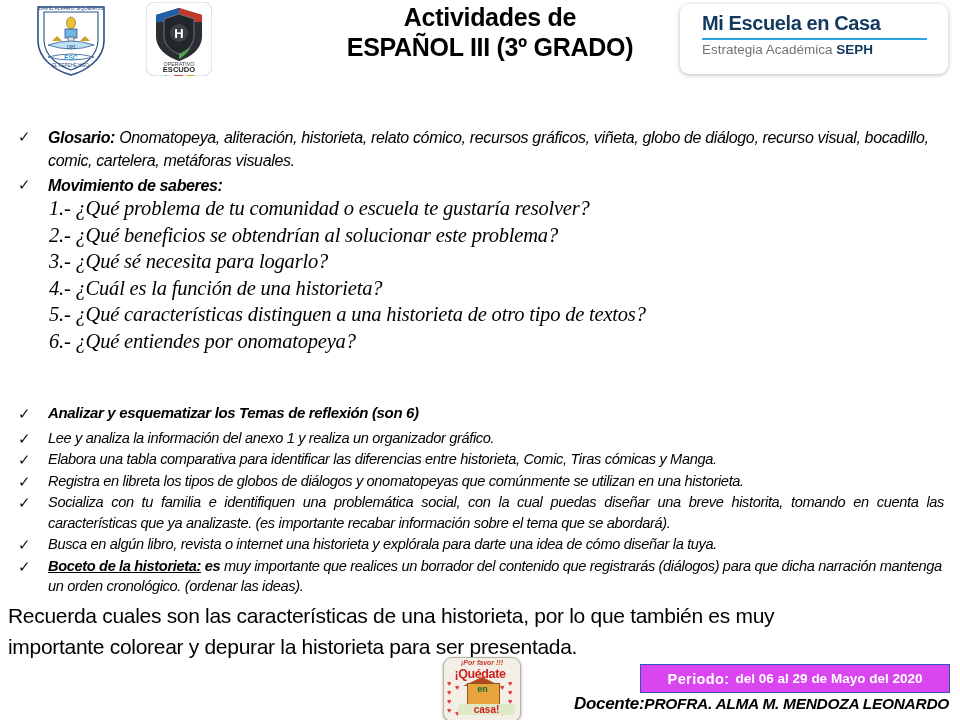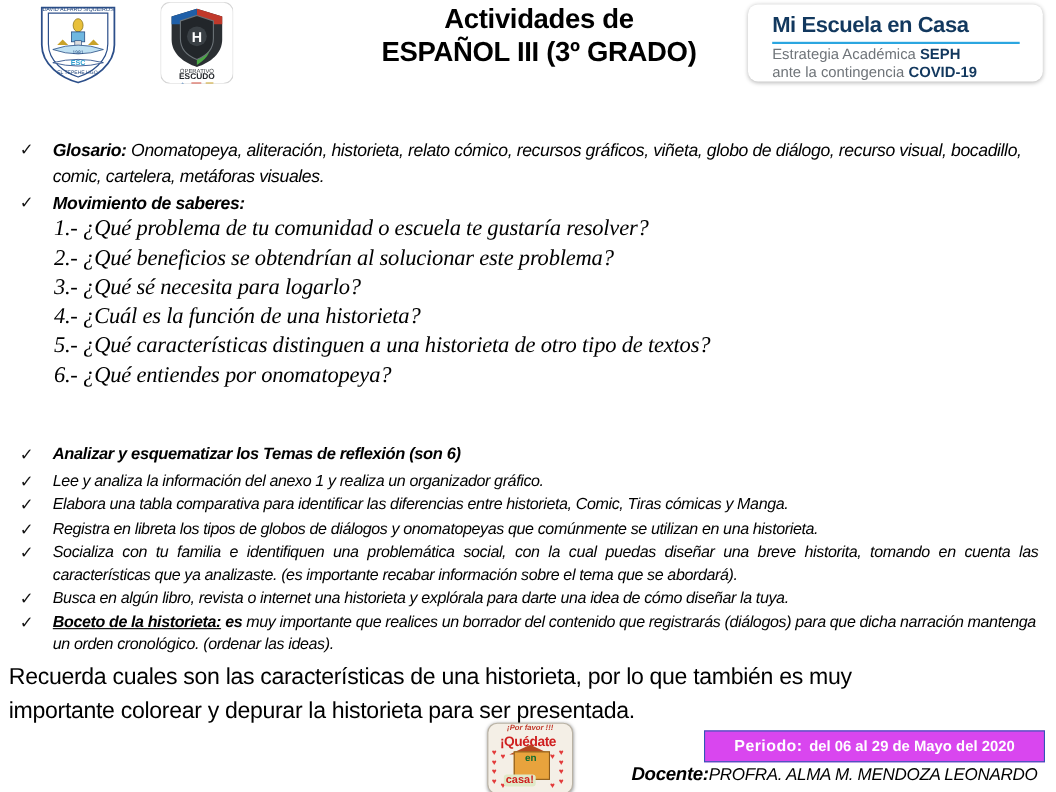--- a/index.html
+++ b/index.html
@@ -90,40 +90,40 @@
   }
   .st-porfavor{position:absolute;left:0;top:1px;width:76px;text-align:center;
      font-size:7px;font-weight:700;font-style:italic;color:#c0392b;}
   .st-quedate{position:absolute;left:0;top:9px;width:72px;text-align:center;
      font-size:12.5px;font-weight:700;color:#cf1f1f;letter-spacing:-0.4px;}
   .st-house{position:absolute;left:23px;top:25px;width:31px;height:24px;background:#e8a33d;border:1px solid #8a5a1c;}
   .st-roof{position:absolute;left:19px;top:19px;width:0;height:0;
      border-left:19px solid transparent;border-right:19px solid transparent;border-bottom:9px solid #b5471f;}
   .st-en{position:absolute;left:23px;top:26px;width:31px;text-align:center;
      font-size:9px;font-weight:700;color:#0a6b2f;}
-  .st-casa{position:absolute;left:14px;top:46px;width:29px;text-align:center;
+  .st-casa{position:absolute;left:14px;top:46px;width:57px;text-align:center;
      font-size:10px;font-weight:700;color:#cf1f1f;background:#dfe9c8;border-radius:3px;}
   .st-hearts{position:absolute;left:2px;top:22px;width:72px;color:#e23b3b;font-size:7.5px;
      line-height:8px;letter-spacing:1px;}
   .st-hearts span{position:absolute;}
 
   .periodo-badge{
     position:absolute;left:640px;top:664px;width:308px;height:27px;
     background:#d946ef;border:1px solid #3355b5;
     display:flex;align-items:center;justify-content:center;
   }
   .periodo-label{color:#fff;font-weight:700;font-size:14.5px;letter-spacing:0.4px;}
   .periodo-value{color:#fff;font-weight:700;font-size:13.5px;margin-left:6px;}
 
   .docente{
     position:absolute;left:574px;top:694px;
     font-size:17px;font-style:italic;letter-spacing:-0.3px;white-space:nowrap;
   }
   .docente b{font-weight:700;}
-  .docente .nm{font-weight:400;font-size:15.5px;}
+  .docente .nm{font-weight:700;font-size:15.5px;}
 </style>
 </head>
 <body>
 
 <div class="page">
 
   <div class="header">
 
     <div class="logo-school">
       <svg viewBox="0 0 86 76" width="86" height="76">
@@ -166,23 +166,20 @@
       <div class="title-l2">ESPAÑOL  III (3º GRADO)</div>
     </div>
 
     <div class="mec-badge">
       <div class="mec-title">Mi Escuela en Casa</div>
       <div class="mec-rule"></div>
       <div class="mec-sub">
         <div>
           <span>Estrategia Académica </span><b>SEPH</b>
         </div>
-        <div>
-          <span>ante la contingencia </span><b>COVID-19</b>
-        </div>
       </div>
     </div>
   </div>
 
 
   <div class="bullets-a">
 
     <div class="bul bul-glos">
       <span class="chk">✓</span>
       <span class="txt"><b>Glosario:</b><span> Onomatopeya, aliteración, historieta, relato cómico, recursos gráficos,   viñeta, globo de diálogo, recurso visual, bocadillo, comic,  cartelera, metáforas visuales.</span></span>

